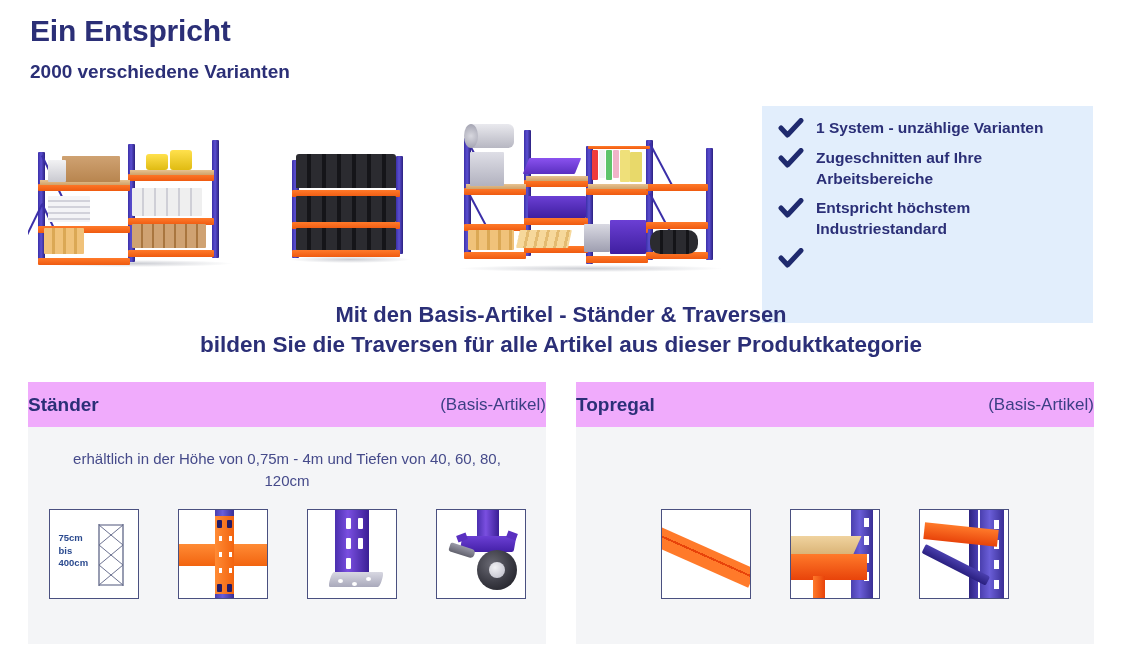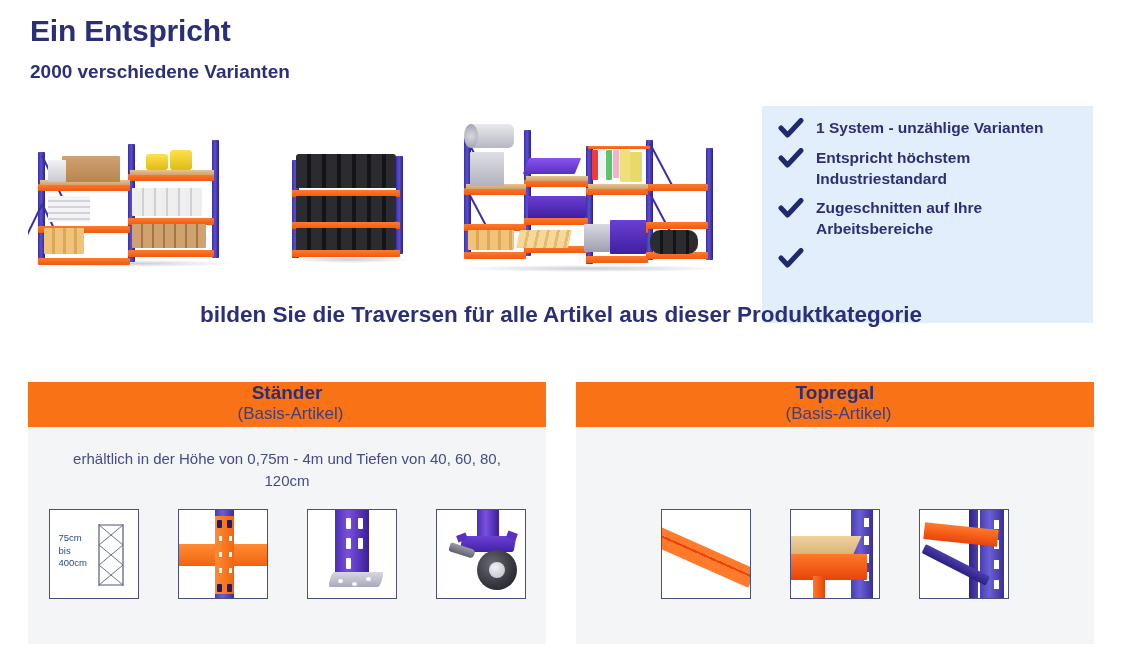--- a/index.html
+++ b/index.html
@@ -92,22 +92,22 @@
 
   
   .panel {
     position: absolute; top: 382px; height: 262px;
     background: #f4f5f7;
   }
   #panel-staender { left: 28px; width: 518px; }
   #panel-traversen { left: 576px; width: 518px; }
 
   .panel-header {
-    height: 45px; background: #f97316;
-    display: flex; align-items: center; justify-content: flex-start; flex-direction: column;
+    height: 45px; background: #f0abfc;
+    display: flex; align-items: center; justify-content: space-between;
   }
   .panel-header .ph-main {
     font-size: 19px; font-weight: bold; color: #2b2f77;
   }
   .panel-header .ph-sub {
     font-size: 17px; font-weight: normal; color: #3b3f84;
     margin-left: 7px;
   }
   .panel-desc {
     margin: 21px 34px 0 34px;
@@ -120,21 +120,21 @@
   }
   .thumb {
     width: 90px; height: 90px;
     background: #ffffff; border: 1px solid #4a5080;
     position: relative; overflow: hidden;
   }
 
   
   .dim-text {
     position: absolute; left: 9px; top: 22px;
-    font-size: 9.5px; font-weight: normal; color: #2b4a8f;
+    font-size: 9.5px; font-weight: bold; color: #2b4a8f;
     line-height: 12.5px;
   }
   .frame-dwg { position: absolute; right: 12px; top: 14px; }
 
   
   .tb-post {
     position: absolute; left: 36px; top: -2px; width: 19px; height: 94px;
     background: linear-gradient(90deg,#4a3fae,#6a5ed8 40%,#3a2f95);
   }
   .tb-beam {
@@ -376,43 +376,44 @@
     </span>
     <span class="benefit-text">1 System - unzählige Varianten</span>
   </div>
 
   <div class="benefit-row">
     <span class="check-icon">
       <svg width="26" height="22" viewBox="0 0 26 22">
         <path d="M3 10 L9.5 17 L23 2.5" fill="none" stroke="#1f2a6e" stroke-width="5" stroke-linecap="round" stroke-linejoin="round"></path>
       </svg>
     </span>
-    <span class="benefit-text">Entspricht höchstem Industriestandard</span>
+    <span class="benefit-text">Zugeschnitten auf Ihre Arbeitsbereiche</span>
   </div>
 
   <div class="benefit-row">
     <span class="check-icon">
       <svg width="26" height="22" viewBox="0 0 26 22">
         <path d="M3 10 L9.5 17 L23 2.5" fill="none" stroke="#1f2a6e" stroke-width="5" stroke-linecap="round" stroke-linejoin="round"></path>
       </svg>
     </span>
-    <span class="benefit-text">Zugeschnitten auf Ihre Arbeitsbereiche</span>
+    <span class="benefit-text">Entspricht höchstem Industriestandard</span>
   </div>
 
 
   <div class="benefit-row">
     <span class="check-icon">
       <svg width="26" height="22" viewBox="0 0 26 22">
         <path d="M3 10 L9.5 17 L23 2.5" fill="none" stroke="#1f2a6e" stroke-width="5" stroke-linecap="round" stroke-linejoin="round"></path>
       </svg>
     </span>
   </div>
 </div>
 
 <div id="center-headline">
+  <span class="l1">Mit den Basis-Artikel - Ständer &amp; Traversen</span>
   <span class="l2">bilden Sie die Traversen für alle Artikel aus dieser Produktkategorie</span>
 </div>
 
 <div class="panel" id="panel-staender">
   <div class="panel-header">
     <span class="ph-main">Ständer</span>
     <span class="ph-sub">(Basis-Artikel)</span>
   </div>
   <div class="panel-desc">erhältlich in der Höhe von 0,75m - 4m und Tiefen von 40, 60, 80, 120cm</div>
 

